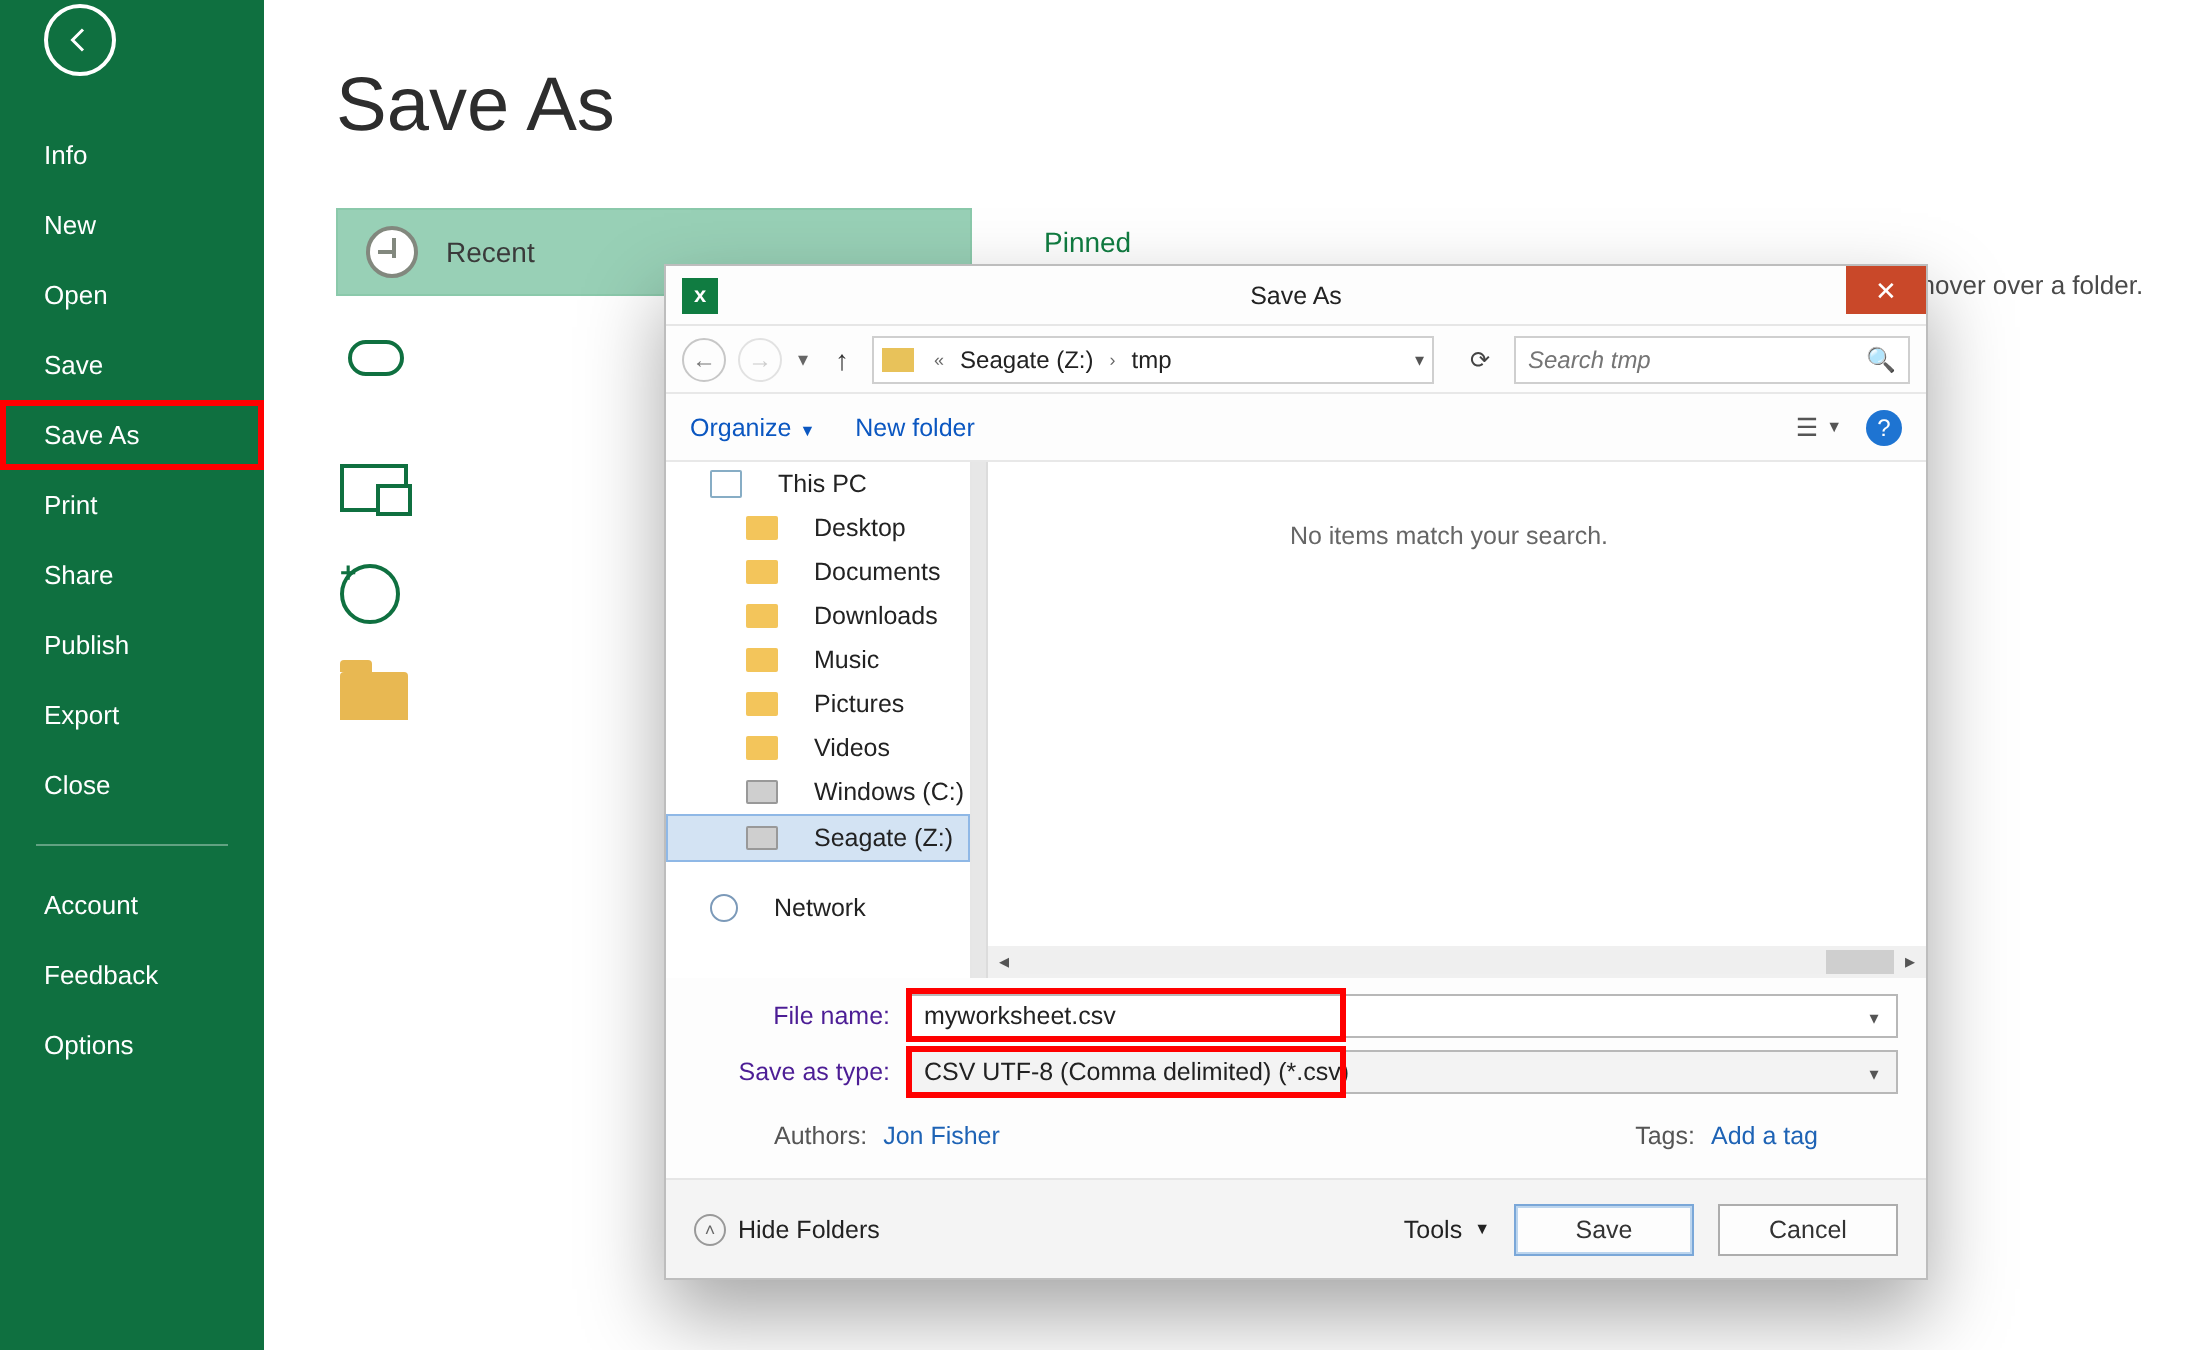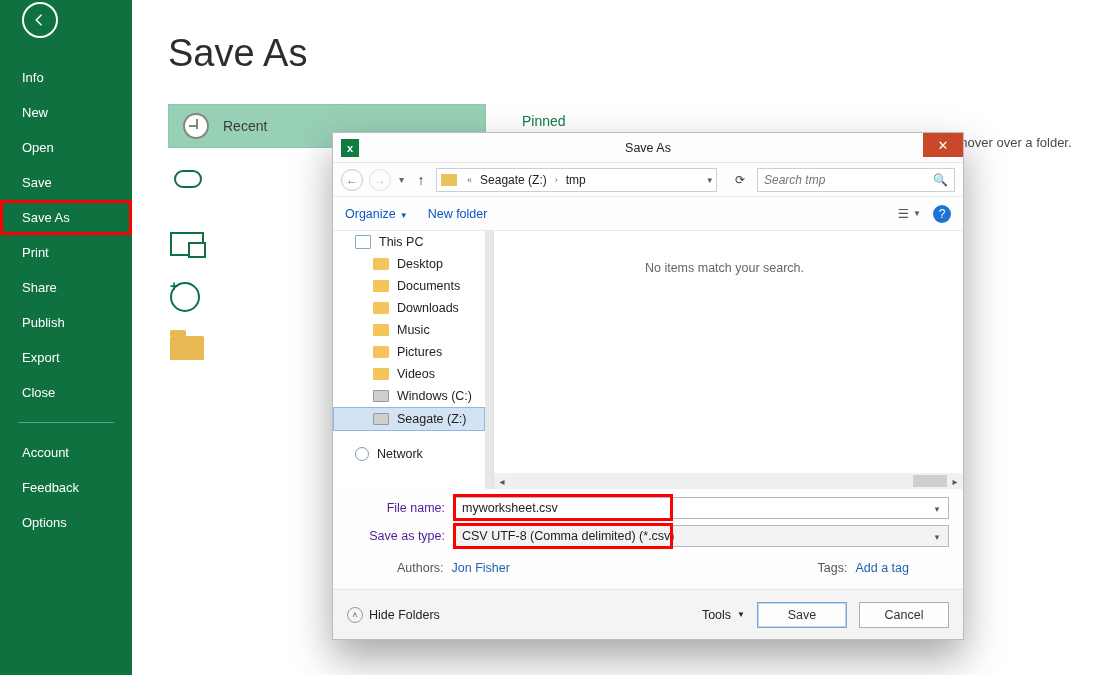--- a/index.html
+++ b/index.html
@@ -151,21 +151,21 @@
   }
 
   .dlg-body {
     display:flex; height: 258px; position:relative;
   }
   .tree {
     width: 152px; border-right: none; font-size:12.5px; color:#222;
     overflow-y:auto; background:#fff;
   }
   .tree-item {
-    display:flex; align-items:center; gap:8px; padding:4px 0 4px 22px; cursor:pointer;
+    display:flex; align-items:center; gap:18px; padding:4px 0 4px 22px; cursor:pointer;
   }
   .tree-item.child { padding-left:40px; }
   .tree-item.sel { background:#d3e3f3; border:1px solid #8fb8e6; padding-left:39px; }
   .fico { width:16px; height:12px; background:#f3c55b; display:inline-block; border-radius:1px; }
   .fico.pc { background:none; width:16px; height:14px; border:1px solid #87adc5;}
   .fico.disk { background:#cfcfcf; border:1px solid #999;}
   .fico.net { background:none; width:14px; height:14px; border-radius:50%; border:1px solid #7c9ab9;}
 
   .filepane {
     flex:1; position:relative; background:#fff; border-left:1px solid #e6e6e6;
@@ -210,21 +210,21 @@
   }
   .fieldrow .redframe {
     position:absolute; left:106px; top:-3px; width:220px; height:27px;
     border:3px solid #ff0000; pointer-events:none;
   }
   .fieldrow.st .redframe { top:-2px; height:26px; }
 
   .metarow {
     display:flex; font-size:12.5px; color:#555; margin-top:14px; padding-left: 40px;
   }
-  .metarow .pair { display:flex; gap:8px;margin-left:10px; }
+  .metarow .pair { display:flex; gap:8px; }
   .metarow .pair .k { color:#555; }
   .metarow .pair .v { color:#1e63b5; cursor:pointer; }
   .metarow .gap { flex:1; }
   .metarow .tags { margin-right: 40px; }
 
   .dlg-footer {
     margin-top:auto; height:50px; display:flex; align-items:center; padding:0 14px;
     gap:12px; border-top:1px solid #e6e6e6; background:#f4f4f4;
   }
   .hidef { display:flex; align-items:center; gap:6px; cursor:pointer; font-size:12.5px; color:#222;}

